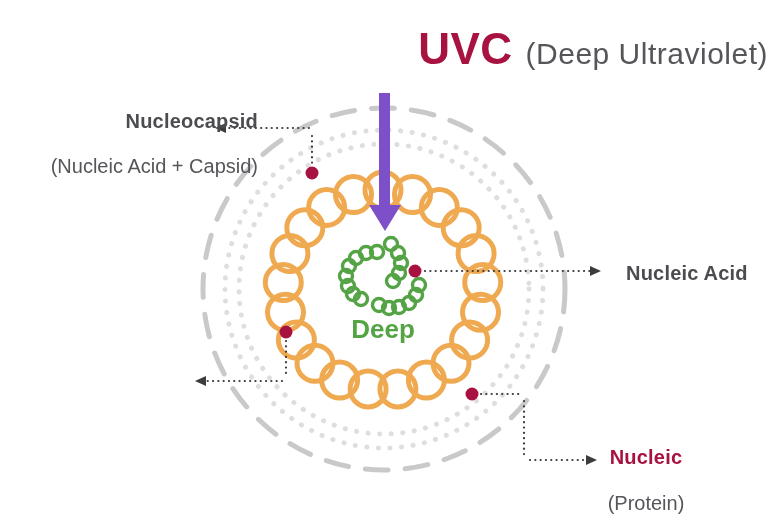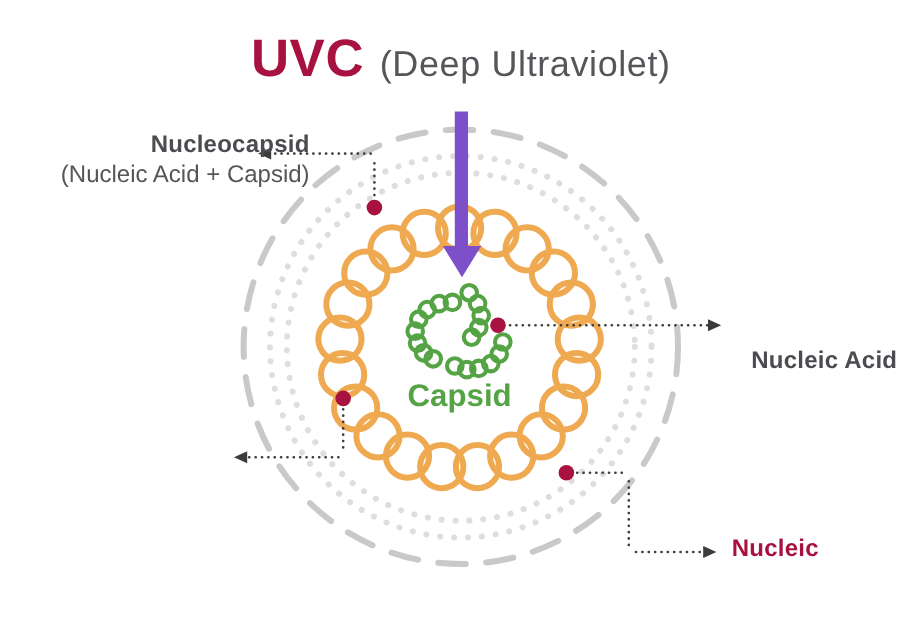--- a/index.html
+++ b/index.html
@@ -13,29 +13,29 @@
   .dash-ring{fill:none;stroke:var(--dash-gray);stroke-width:5;stroke-dasharray:23 17;stroke-linecap:round;}
   .dot-ring{fill:none;stroke:var(--dot-gray);stroke-width:5;stroke-dasharray:0.1 11.5;stroke-linecap:round;}
   .capsomere{fill:none;stroke:var(--orange);stroke-width:5;}
   .bead{fill:none;stroke:var(--green);stroke-width:3.4;}
   .arrow{fill:var(--purple);}
   .leader path{fill:none;stroke:var(--leader);stroke-width:2.2;stroke-dasharray:0.1 5.2;stroke-linecap:round;}
   .leader polygon{fill:var(--leader);}
   .pointer-dot{fill:var(--crimson);}
 
   
-  .title-row{position:absolute;top:24px;left:0;width:768px;display:flex;justify-content:center;align-items:baseline;gap:13px;}
+  .title-row{position:absolute;top:24px;left:0;width:768px;display:flex;justify-content:flex-end;align-items:baseline;gap:13px;}
   .title-main{font-size:44px;font-weight:bold;color:var(--crimson);letter-spacing:0.5px;}
   .title-sub{font-size:30px;color:var(--gray-text);letter-spacing:0.5px;}
 
   .callout{position:absolute;line-height:25px;}
   .callout .main{font-size:20px;font-weight:bold;color:var(--dark-text);letter-spacing:0.2px;}
-  .callout .sub{font-size:20px;color:var(--gray-text);}
+  .callout .sub{font-size:20px;color:var(--gray-text);margin-top:20px;}
   .co-nucleocapsid{left:18px;top:109px;width:240px;text-align:right;}
-  .co-nucleic-acid{left:626px;top:261px;margin-top:28px;}
+  .co-nucleic-acid{left:626px;top:261px;}
   .co-capsomere{left:66px;top:366px;}
   .co-capsid{left:570px;top:444px;width:152px;text-align:center;line-height:26px;}
   .co-capsid .main{color:var(--crimson);}
   .virus-label{position:absolute;left:323px;top:314px;width:120px;text-align:center;
     font-size:26px;font-weight:bold;color:var(--green);}
 </style>
 </head>
 <body>
 
 <div class="canvas">
@@ -129,16 +129,17 @@
     <div class="sub">(Nucleic Acid + Capsid)</div>
   </div>
 
   <div class="callout co-nucleic-acid">
     <div class="main">Nucleic Acid</div>
   </div>
 
 
   <div class="callout co-capsid">
     <div class="main">Nucleic</div>
+    <div class="sub">(Protein)</div>
   </div>
 
-  <div class="virus-label">Capsid</div>
+  <div class="virus-label">Deep</div>
 </div>
 
 </body></html>

